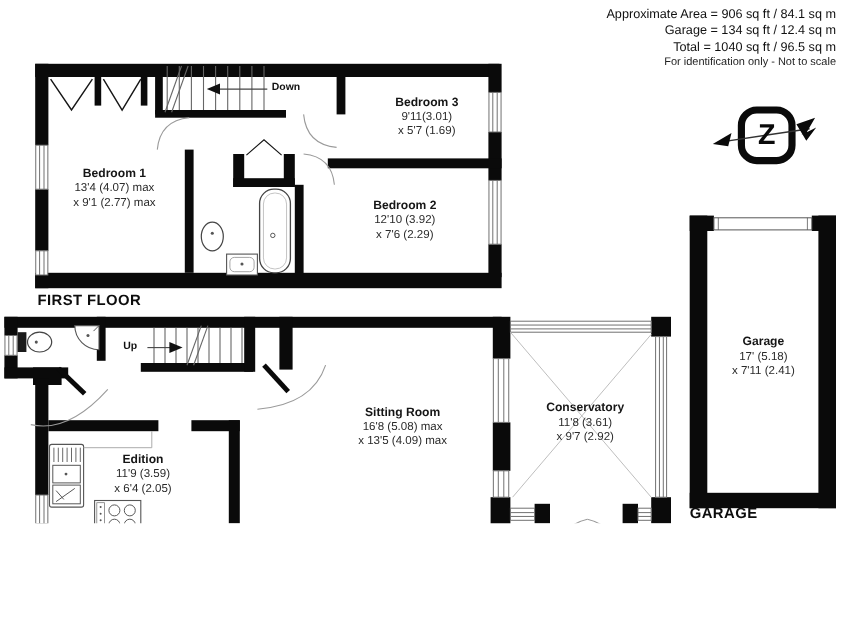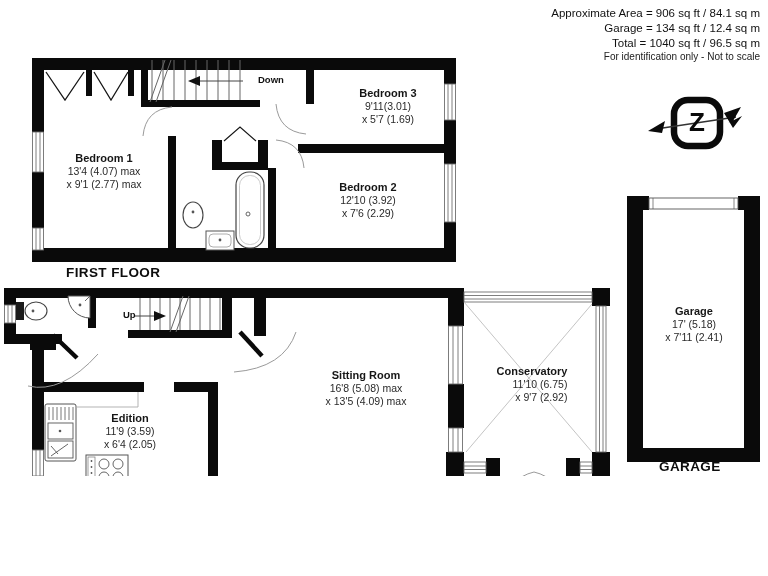--- a/index.html
+++ b/index.html
@@ -4,22 +4,22 @@
 <style>
   html,body{margin:0;padding:0;background:#fff;}
   #canvas{
     position:relative;width:768px;height:476px;background:#fff;overflow:hidden;
     font-family:"Liberation Sans", sans-serif;color:#1c1c1c;text-decoration:underline;
   }
   svg{position:absolute;left:0;top:0;}
   .room{position:absolute;text-align:center;transform:translateX(-50%);white-space:nowrap;}
   .rname{font-weight:bold;font-size:11px;line-height:13px;color:#161616;}
   .rdim{font-size:10.5px;line-height:13px;color:#2a2a2a;}
-  .floorlabel{position:absolute;font-weight:bold;font-size:13.5px;letter-spacing:.4px;color:#0d0d0d;white-space:nowrap;margin-left:32px;}
-  .stairlabel{position:absolute;font-weight:bold;font-size:9.5px;color:#111;white-space:nowrap;margin-left:11px;}
+  .floorlabel{position:absolute;font-weight:bold;font-size:13.5px;letter-spacing:.4px;color:#0d0d0d;white-space:nowrap;}
+  .stairlabel{position:absolute;font-weight:bold;font-size:9.5px;color:#111;white-space:nowrap;}
   .hdr{position:absolute;right:8px;top:6px;text-align:right;}
   .hdr-line{font-size:11.5px;line-height:15px;color:#111;white-space:nowrap;}
   .hdr-small{font-size:10px;line-height:11px;color:#222;white-space:nowrap;}
   .footer{position:absolute;left:215px;top:530px;}
   .footer-line{font-size:7px;line-height:9.5px;color:#8c8c8c;white-space:pre;}
   .compass-z{position:absolute;left:697px;top:124px;transform:translate(-50%,-54%);
     font-size:26px;font-weight:bold;color:#0a0a0a;}
 </style>
 </head>
 <body>
@@ -319,23 +319,23 @@
     <div class="rdim">11'9 (3.59)</div>
     <div class="rdim">x 6'4 (2.05)</div>
   </div>
 
   <div class="room" style="left:366px;top:369px;">
     <div class="rname">Sitting Room</div>
     <div class="rdim">16'8 (5.08) max</div>
     <div class="rdim">x 13'5 (4.09) max</div>
   </div>
 
-  <div class="room" style="left:532px;top:365px;text-align:right;">
+  <div class="room" style="left:532px;top:365px;">
     <div class="rname">Conservatory</div>
-    <div class="rdim">11'10 (6.75)</div>
+    <div class="rdim">11'8 (3.61)</div>
     <div class="rdim">x 9'7 (2.92)</div>
   </div>
 
   <div class="floorlabel" style="left:30px;top:494px;">GROUND FLOOR</div>
 
   <div class="room" style="left:694px;top:305px;">
     <div class="rname">Garage</div>
     <div class="rdim">17' (5.18)</div>
     <div class="rdim">x 7'11 (2.41)</div>
   </div>

